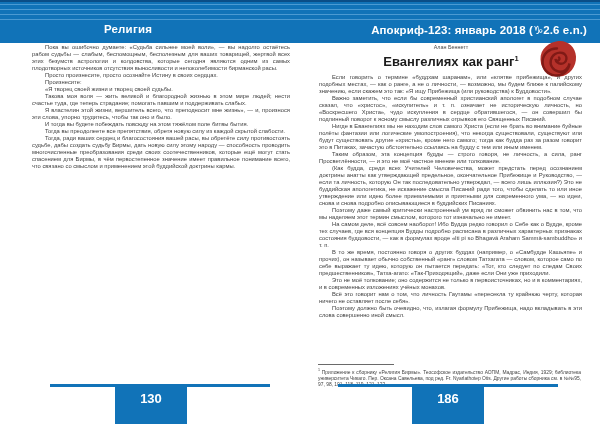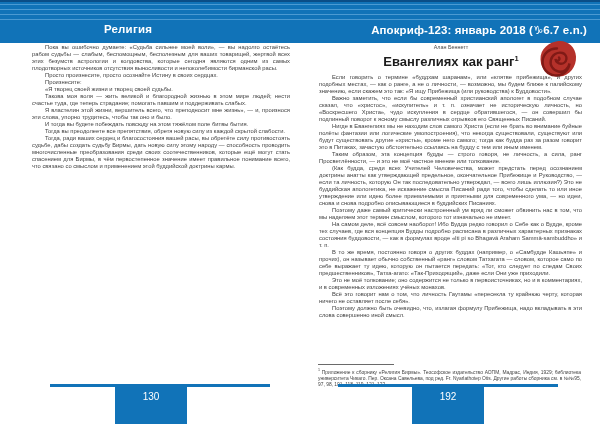--- a/index.html
+++ b/index.html
@@ -36,38 +36,38 @@
   
   .footnote-sep { position:absolute; left:318px; top:364px; width:76px; height:1px; background:#6a6a6a; }
   .footnote { position:absolute; left:318px; top:367px; width:263px;
               font-size:4.9px; line-height:6px; color:#3f3f3f; text-align:justify; }
   .footnote sup { font-size:3.6px; }
   
   .footer-line { position:absolute; top:384px; width:220px; height:3px; background:#1173b8; }
   .footer-line.l { left:50px; }
   .footer-line.r { left:338px; }
   .pagenum { position:absolute; top:384px; width:72px; height:40px; background:#1173b8;
-             color:#ffffff; font-weight:normal; font-size:10px; text-align:center;
+             color:#ffffff; font-weight:bold; font-size:13px; text-align:center;
              padding-top:7px; box-sizing:border-box; }
   .pagenum.l { left:115px; }
   .pagenum.r { left:412px; }
 </style>
 </head>
 <body>
 
 <div class="canvas">
 
   <div class="header">
     <div class="hline dark"></div>
     <div class="hline s1"></div>
     <div class="hline s2"></div>
     <div class="hline s3"></div>
     <div class="hline s4"></div>
     <div class="header-left">Религия</div>
-    <div class="header-right">Апокриф-123: январь 2018 (♑6.7 e.n.)</div>
+    <div class="header-right">Апокриф-123: январь 2018 (♑2.6 e.n.)</div>
   </div>
 
   <div class="bodytext left-col">
       <p class="para">Пока вы ошибочно думаете: «Судьба сильнее моей воли», — вы надолго остаётесь рабом судьбы — слабым, беспомощным, бесполезным для ваших товарищей, жертвой всех этих безумств астрологии и колдовства, которые сегодня являются одним из самых плодотворных источников отсутствия выносливости и непоколебимости бирманской расы.</p>
       <p class="para">Просто произнесите, просто осознайте Истину в своих сердцах.</p>
       <p class="para">Произнесите:</p>
       <p class="para">«Я творец своей жизни и творец своей судьбы.</p>
       <p class="para">Такова моя воля — жить великой и благородной жизнью в этом мире людей; нести счастье туда, где теперь страдание; помогать павшим и поддерживать слабых.</p>
       <p class="para">Я властелин этой жизни, вершитель всего, что преподносит мне жизнь», — и, произнося эти слова, упорно трудитесь, чтобы так оно и было.</p>
       <p class="para">И тогда вы будете побеждать повсюду на этом тяжёлом поле битвы бытия.</p>
@@ -99,15 +99,15 @@
       <p class="para">В то же время, постоянно говоря о других буддах (например, о «Самбудде Кашьяпе» и прочих), он называет обычно собственный «ранг» словом Татхагата — словом, которое само по себе выражает ту идею, которую он пытается передать: «Тот, кто следует по следам Своих предшественников», Татха-агато: «Так-Приходящий», даже если Они уже приходили.</p>
       <p class="para">Это не моё толкование; оно содержится не только в первоисточниках, но и в комментариях, и в современных изложениях учёных монахов.</p>
       <p class="para">Всё это говорит нам о том, что личность Гаутамы «пересекла ту крайнюю черту, которая ничего не оставляет после себя».</p>
       <p class="para">Поэтому должно быть очевидно, что, излагая формулу Прибежища, надо вкладывать в эти слова совершенно иной смысл.</p>
     </div>
 
   <div class="footnote-sep"></div>
   <div class="footnote"><sup>1</sup> <span>Приложение к сборнику «Религия Бирмы». Теософское издательство АОПМ, Мадрас, Индия, 1929; библиотека университета Чикаго. Пер. Оксана Савельева, под ред. Fr. Nyarlathotep Otis. Другие работы сборника см. в №№95, 97, 98, 101, 118, 119, 121, 122.</span></div>
 
   <div class="footer-line r"></div>
-  <div class="pagenum r">192</div>
+  <div class="pagenum r">186</div>
 
 </div>
 
 </body></html>

